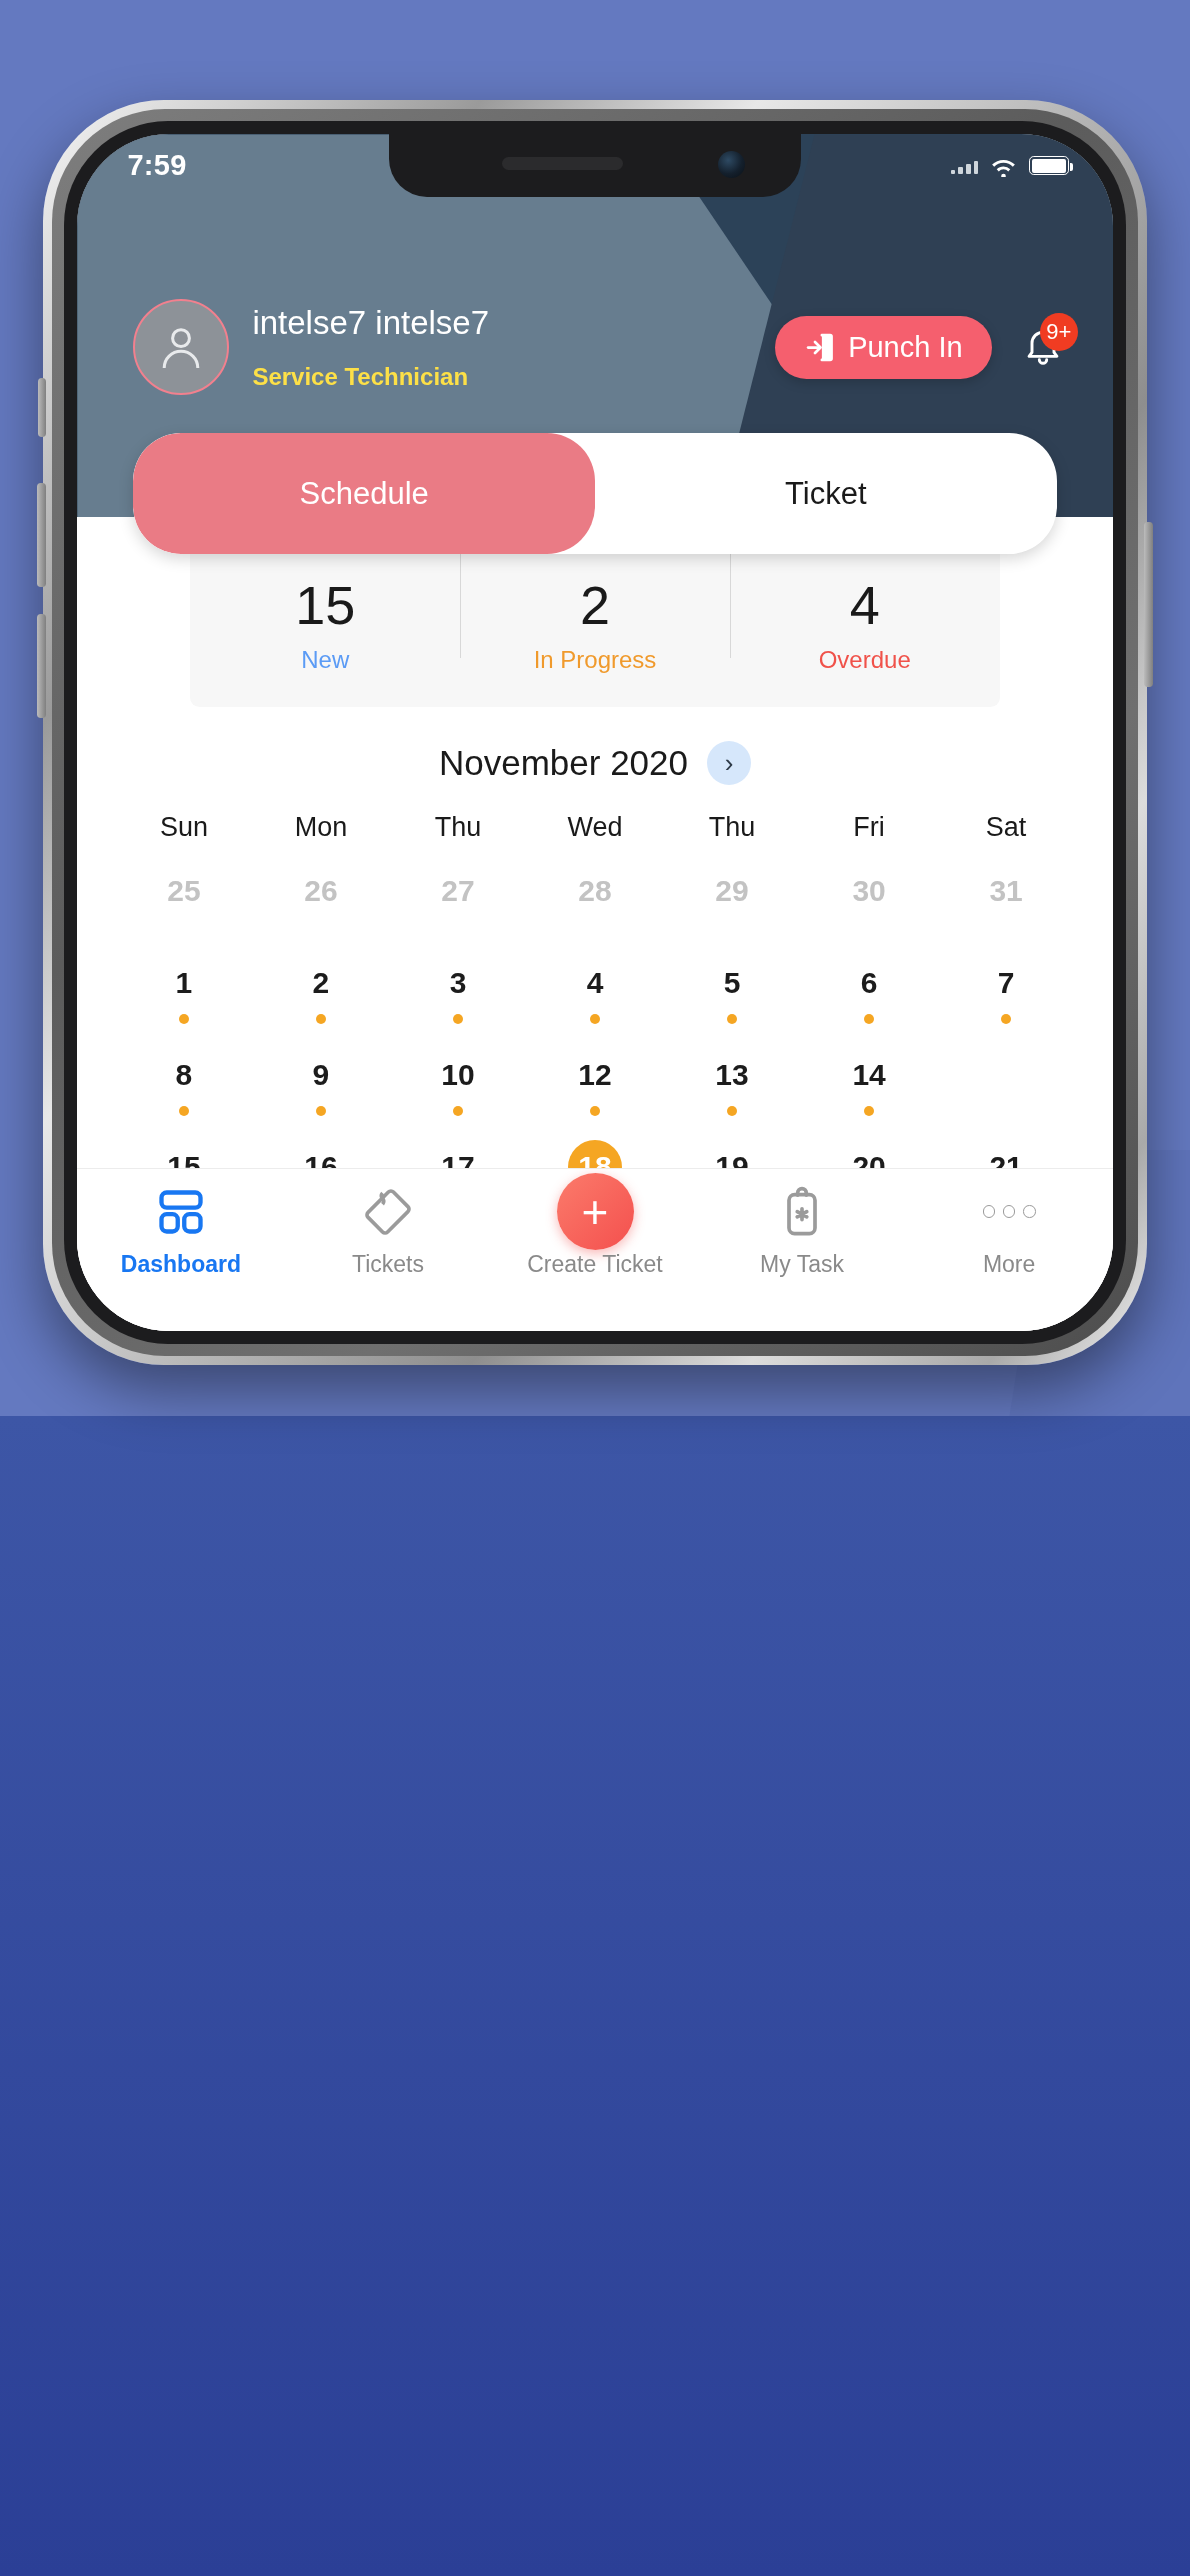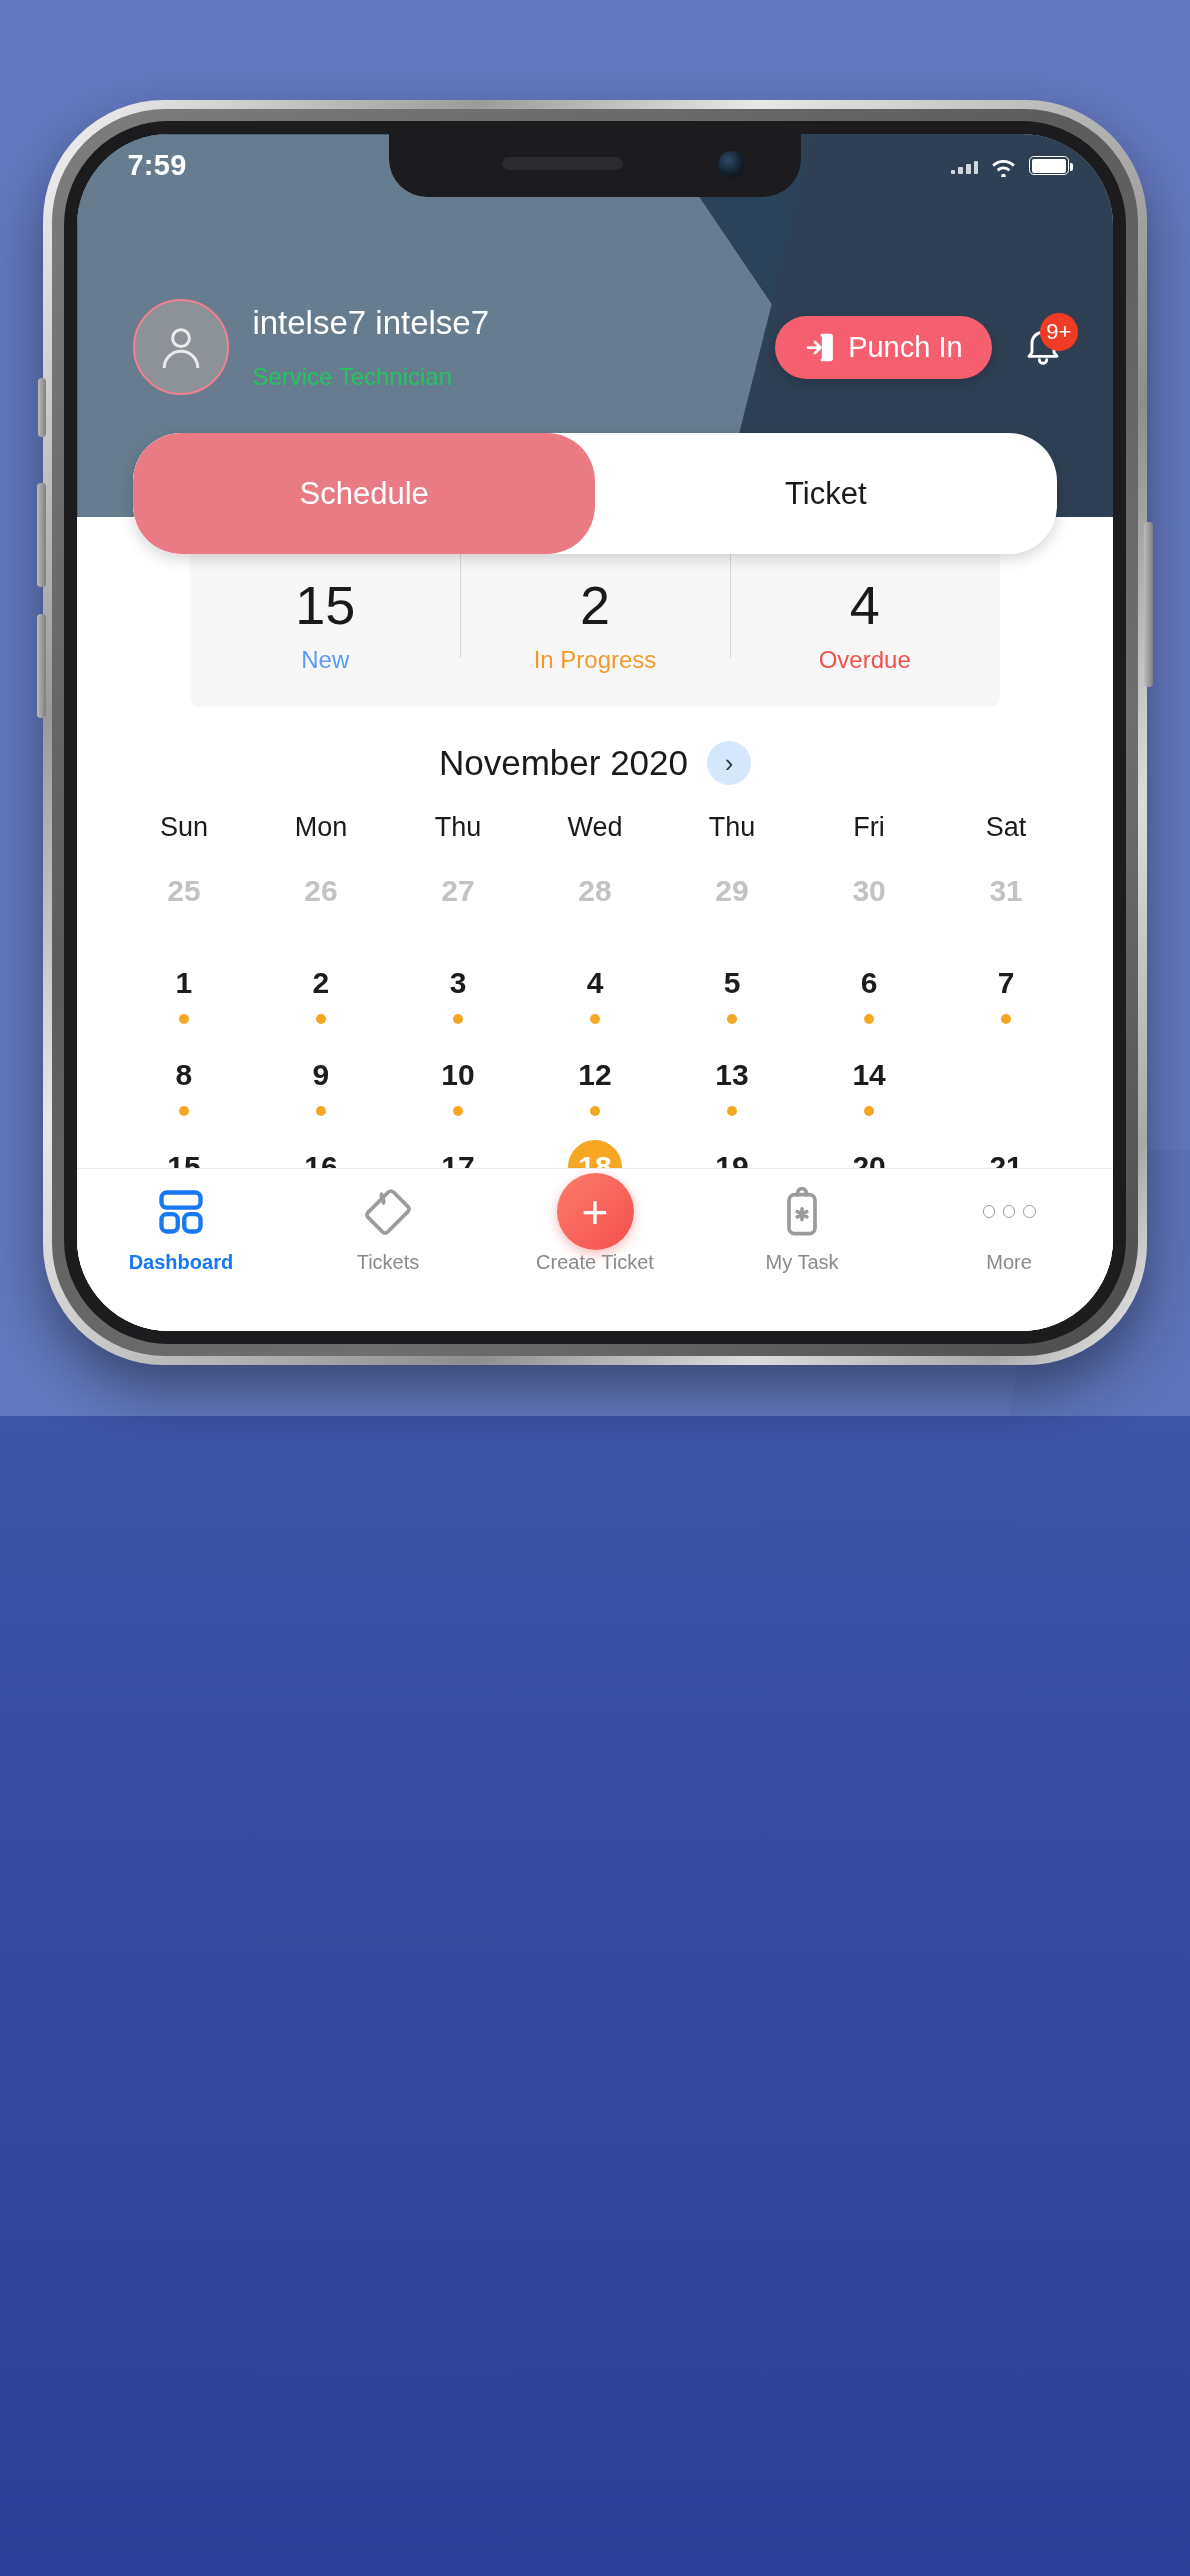--- a/index.html
+++ b/index.html
@@ -129,21 +129,21 @@
   }
   .avatar {
     width: 96px; height: 96px; border-radius: 50%;
     background: #8d9298; border: 2.9px solid #f2808e;
     display: flex; align-items: center; justify-content: center;
     flex: none;
   }
   .avatar svg { width: 56px; height: 56px; }
   .profile-text { margin-left: 23px; flex: 1; min-width: 0; }
   .profile-name { color:#fff; font-size: 33px; font-weight: 400; line-height: 1.15; white-space: nowrap; }
-  .profile-role { color:#22c55e; font-size: 24px; margin-top: 21px; white-space: nowrap; }
+  .profile-role { color:#fde047; font-size: 24px; margin-top: 21px; white-space: nowrap; font-weight: bold; }
   .punch-btn {
     display: flex; align-items: center; gap: 11.5px;
     height: 63px; padding: 0 29px;
     border-radius: 32px;
     background: #f55f6e;
     color: #fff; font-size: 29px;
     flex: none;
     box-shadow: 0 3.8px 11.5px rgba(0,0,0,.18);
   }
   .punch-btn svg { width: 33px; height: 33px; }
@@ -229,21 +229,21 @@
 
   
   .bottom-nav {
     position: absolute; left: 0; right: 0; bottom: 0; height: 163px;
     background:#ffffff; border-top: 1px solid #ececec;
     display:flex; align-items: flex-start; padding-top: 13.4px;
   }
   .nav-item { flex:1; display:flex; flex-direction:column; align-items:center; gap: 9.6px; }
   .nav-icon { height: 59px; display:flex; align-items:center; justify-content:center; }
   .nav-icon svg { width: 52px; height: 52px; }
-  .nav-lbl { font-size: 20px; color:#8a8a8a; }
+  .nav-lbl { font-size: 23px; color:#8a8a8a; }
   .nav-item.active .nav-lbl { color:#1877f2; font-weight:600; }
   .fab {
     width: 77px; height: 77px; border-radius: 50%;
     background: linear-gradient(135deg,#fb7b6b,#f4504e);
     display:flex; align-items:center; justify-content:center;
     color:#fff; font-size: 46px; line-height: 1; font-weight: 300;
     box-shadow: 0 3.8px 11.5px rgba(240,80,78,.4);
   }
   .dots3 { display:flex; gap: 7.7px; align-items:center; }
   .dots3 i { width: 12.5px; height: 12.5px; border-radius:50%; border:1.9px solid #9b9b9b; display:block; }

